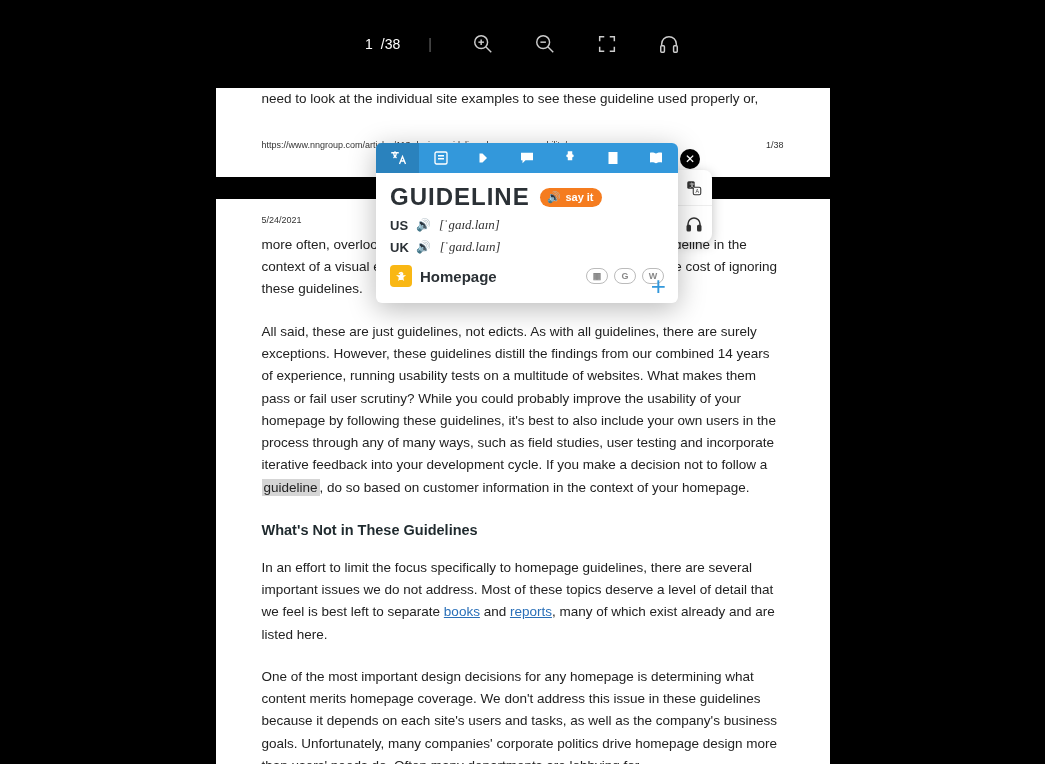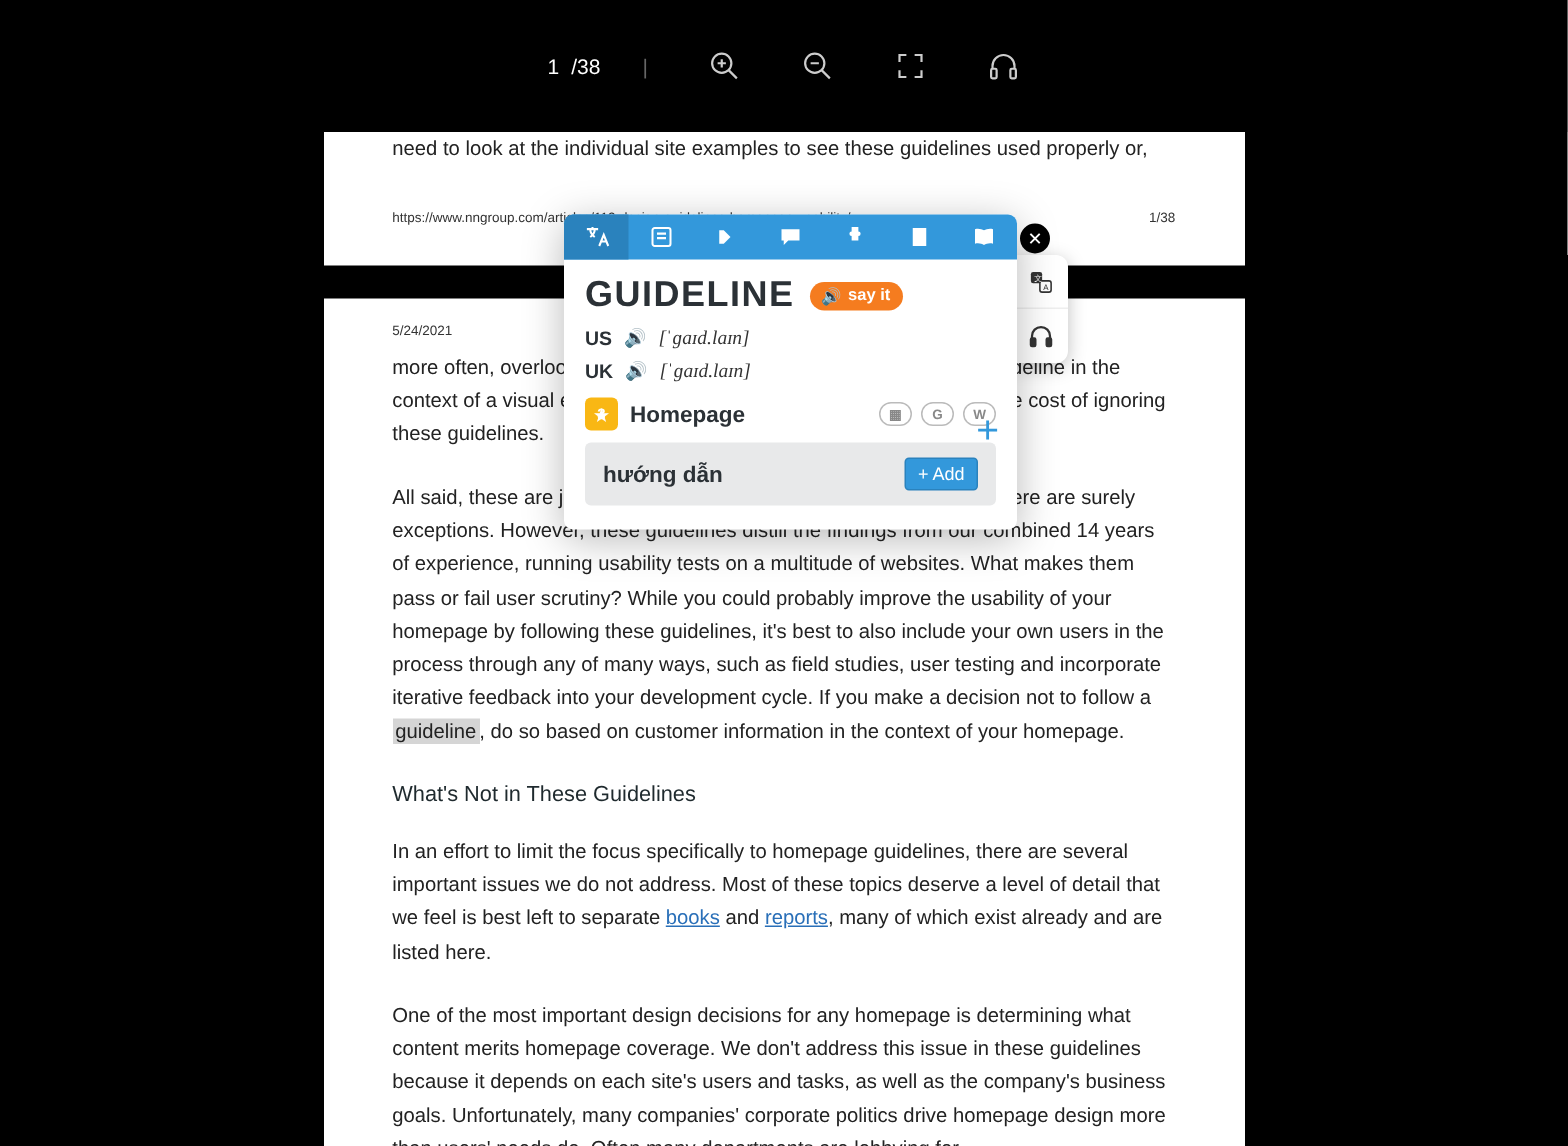--- a/index.html
+++ b/index.html
@@ -11,21 +11,21 @@
 .page-sep { color: #666; margin-left: 20px; }
 .tb-icon { width: 22px; height: 22px; display: flex; align-items: center; justify-content: center; cursor: pointer; }
 .tb-icon svg { stroke: #ccc; fill: none; stroke-width: 1.6; }
 
 
 .doc-viewport { position: absolute; top: 88px; left: 0; right: 0; bottom: 0; overflow: hidden; display: flex; justify-content: center; }
 .page { width: 614px; background: #fff; color: #222; font-size: 13.5px; line-height: 1.65; padding: 0 46px 20px 46px; position: relative; }
 .page-footer { font-size: 9px; color: #333; display: flex; justify-content: space-between; padding: 8px 0 24px 0; border-bottom: 22px solid #000; margin: 0 -46px; padding-left:46px; padding-right:46px;}
 .page-date { font-size: 9px; color: #333; padding: 14px 0 6px; }
 .para { margin-bottom: 20px; text-align: left; }
-.heading { font-weight: normal; font-size: 14.5px; margin: 18px 0 14px; color: #1f2a2e;}
+.heading { font-weight: bold; font-size: 14.5px; margin: 18px 0 14px; color: #1f2a2e;}
 .link { color: #296fb8; text-decoration: underline; cursor: pointer; }
 .highlight-word { background: #d5d5d5; padding: 1px 2px; }
 
 
 .dict-popup { position: absolute; top: 143px; left: 376px; width: 302px; background: #fff; border-radius: 6px; box-shadow: 0 6px 28px rgba(0,0,0,0.28); z-index: 50; }
 .dict-tabs { background: #3398db; display: flex; border-radius: 6px 6px 0 0; }
 .dict-tab { flex:1; height: 30px; display:flex; align-items:center; justify-content:center; cursor:pointer; }
 .dict-tab.active { background: #2a82bd; border-radius: 6px 0 0 0;}
 .dict-tab svg { width:18px; height:18px; fill:#fff; }
 .dict-close { position:absolute; top:-0px; right:-18px; width:20px; height:20px; background:#000; border-radius:50%; display:flex; align-items:center; justify-content:center; color:#fff; cursor:pointer; font-size:12px; top: 6px; right: -22px;}
@@ -89,21 +89,21 @@
     <svg viewBox="0 0 24 24">
         <path d="M4 14v-2a8 8 0 0 1 16 0v2"></path>
         <rect x="3" y="14" width="4" height="7" rx="1"></rect>
         <rect x="17" y="14" width="4" height="7" rx="1"></rect>
       </svg>
   </div>
 </div>
 
 <div class="doc-viewport">
   <div class="page">
-    <p class="para" style="margin-top:0;">need to look at the individual site examples to see these guidelines used properly or,</p>
+    <p class="para" style="margin-top:0;">need to look at the individual site examples to see these guideline used properly or,</p>
     <div class="page-footer">
       <span>https://www.nngroup.com/articles/113-design-guidelines-homepage-usability/</span>
       <span>1/38</span>
     </div>
     <div class="page-date">5/24/2021</div>
     <p class="para">more often, overlooked. We often explain the rationale behind the guideline in the context of a visual example, showing how a particular website paid the cost of ignoring these guidelines.</p>
     <p class="para">
       <span>All said, these are just guidelines, not edicts. As with all guidelines, there are surely exceptions. However, these guidelines distill the findings from our combined 14 years of experience, running usability tests on a multitude of websites. What makes them pass or fail user scrutiny? While you could probably improve the usability of your homepage by following these guidelines, it's best to also include your own users in the process through any of many ways, such as field studies, user testing and incorporate iterative feedback into your development cycle. If you make a decision not to follow a </span><span class="highlight-word">guideline</span><span>, do so based on customer information in the context of your homepage.</span>
     </p>
     <div class="heading">What's Not in These Guidelines</div>
@@ -174,24 +174,20 @@
           <span class="star-num">3</span>
         </span>
       <span class="freq-label">Homepage</span>
       <span class="src-icons">
         <span class="src-icon">▦</span>
         <span class="src-icon">G</span>
         <span class="src-icon">W</span>
       </span>
     </div>
     <div class="plus">+</div>
-    <div class="meaning-row">
-      <span class="meaning">hướng dẫn</span>
-      <span class="add-btn">+ Add</span>
-    </div>
   </div>
 </div>
 
 <div class="side-widget">
   <div class="sw-item">
     <svg viewBox="0 0 24 24">
         <rect x="3" y="3" width="10" height="10" rx="2" fill="#333"></rect>
         <rect x="11" y="11" width="10" height="10" rx="2" fill="#fff" stroke="#333" stroke-width="1.4"></rect>
         <text x="6" y="11" font-size="7" fill="#fff">文</text>
         <text x="14" y="19" font-size="7" fill="#333">A</text>

